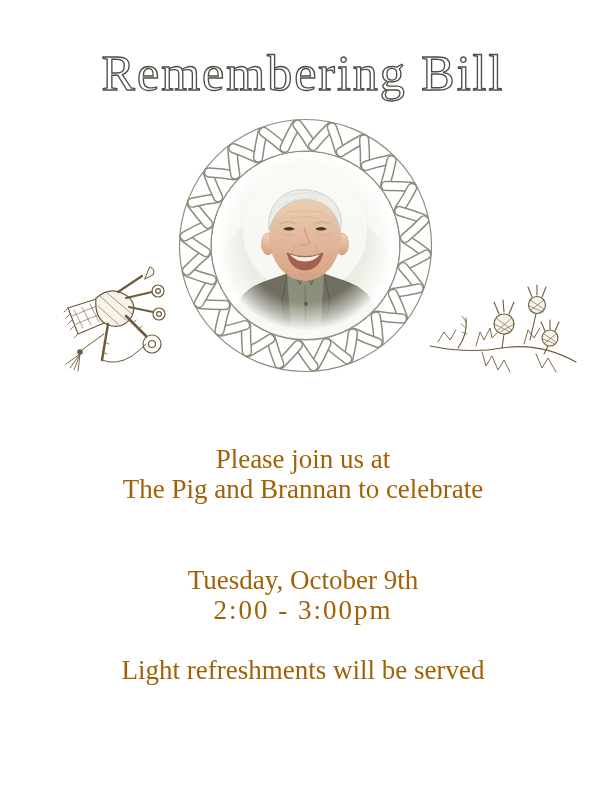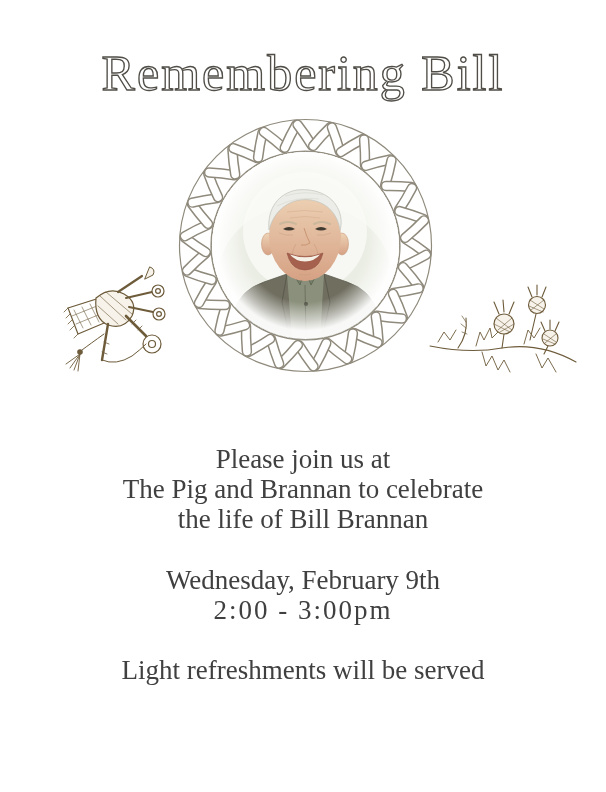--- a/index.html
+++ b/index.html
@@ -14,21 +14,21 @@
   #braid{position:absolute;left:0;top:0;}
   #photo-circle{
     position:absolute;left:33px;top:33px;width:187px;height:187px;
     border-radius:50%;overflow:hidden;border:1px solid #8f8a7c;background:#fff;
   }
   
   #bagpipes{position:absolute;left:56px;top:264px;}
   #thistle{position:absolute;left:424px;top:282px;}
   
   .textblock{
-    position:absolute;left:0;width:606px;text-align:center;color:#404040;
+    position:absolute;left:0;width:606px;text-align:center;color:#a16207;
   }
   .tline{font-size:27px;line-height:30px;height:30px;white-space:nowrap;}
   .tline.time{letter-spacing:2px;}
   #invite-block{top:444px;}
   #event-block{top:565px;}
   #footer-block{top:655px;}
 </style>
 </head>
 <body>
 
@@ -233,23 +233,22 @@
     <path d="M124,64 L120,72"></path>
     <circle cx="126" cy="56" r="8" fill="#f7f3ea"></circle>
     <path d="M120,52 L132,60 M119,57 L131,62 M132,52 L121,61" stroke-width="0.6"></path>
     <path d="M121,49 L117,40 M126,47 L126,38 M131,49 L135,40"></path>
   </g>
 </svg>
 
 <div id="invite-block" class="textblock">
   <div class="tline">Please join us at</div>
   <div class="tline">The Pig and Brannan to celebrate</div>
-  <div class="tline">the life of Bill Brannan</div>
 </div>
 
 <div id="event-block" class="textblock">
-  <div class="tline">Wednesday, February 9th</div>
+  <div class="tline">Tuesday, October 9th</div>
   <div class="tline time">2:00 - 3:00pm</div>
 </div>
 
 <div id="footer-block" class="textblock">
   <div class="tline">Light refreshments will be served</div>
 </div>
 
 </body></html>

